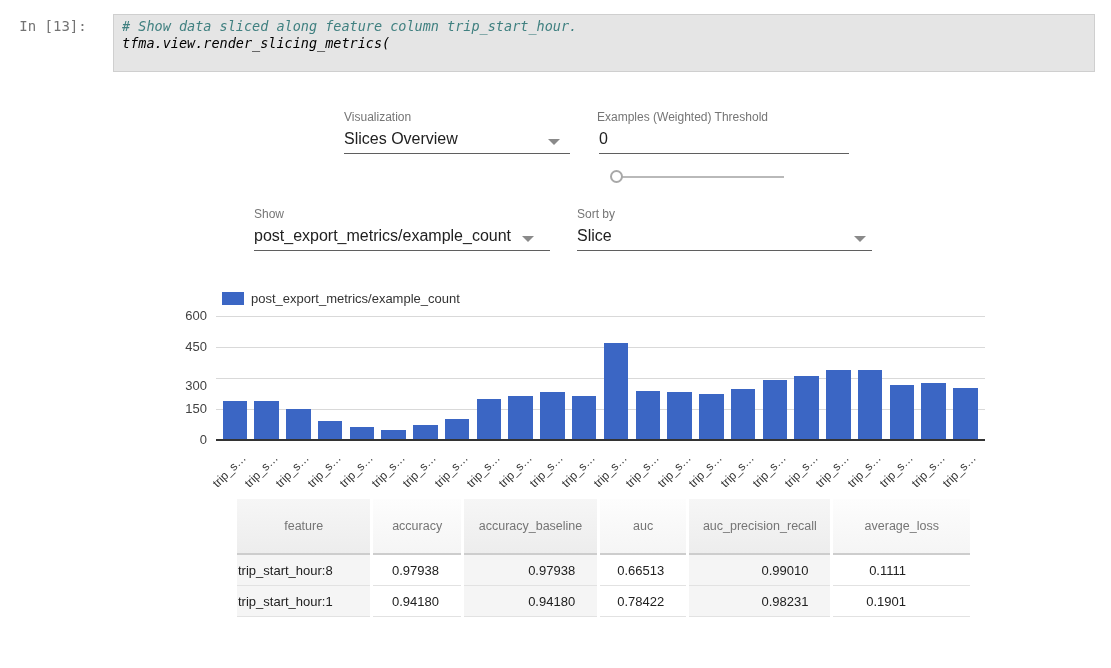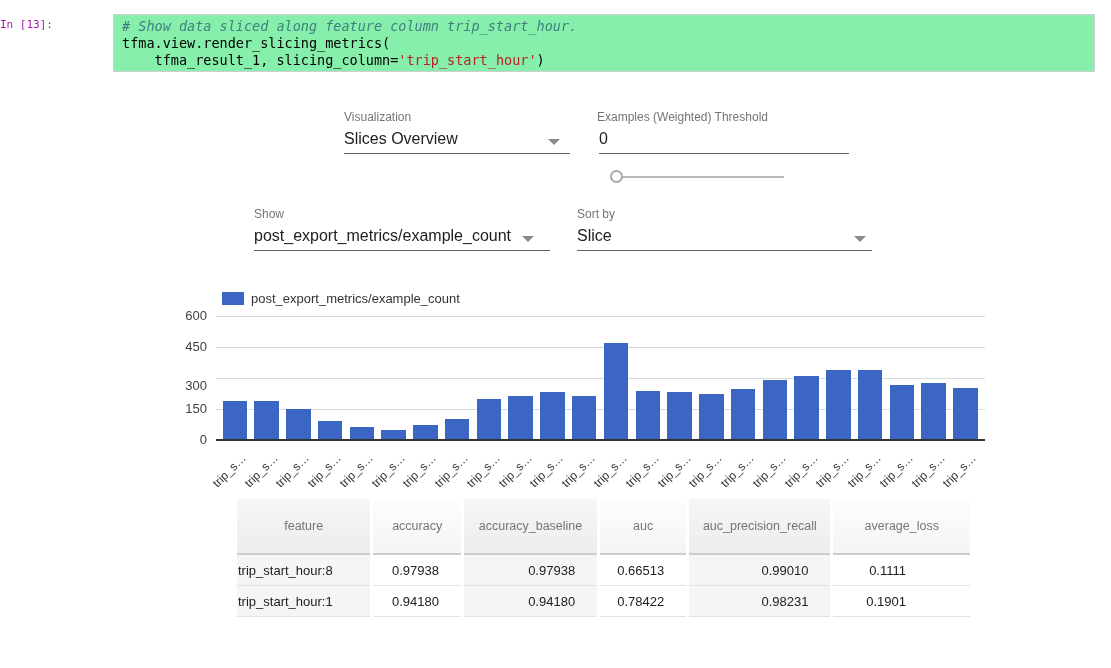--- a/index.html
+++ b/index.html
@@ -1,30 +1,30 @@
 <!DOCTYPE html>
 <html><head>
 <meta charset="utf-8">
 <style>
   html,body{margin:0;padding:0;background:#fff;}
   body{width:1111px;height:668px;overflow:hidden;position:relative;
        font-family:"Liberation Sans",sans-serif;-webkit-font-smoothing:antialiased;}
   #app{position:absolute;inset:0;}
 
   
-  .prompt{position:absolute;left:0;top:18px;width:106px;text-align:left;
-          font-family:"DejaVu Sans Mono",monospace;font-size:11px;color:#a21caf;}
+  .prompt{position:absolute;left:0;top:18px;width:106px;text-align:center;
+          font-family:"DejaVu Sans Mono",monospace;font-size:14px;color:#737373;}
   .cell-box{position:absolute;left:113px;top:14px;width:982px;height:58px;
-            background:#86efac;border:1px solid #cfcfcf;box-sizing:border-box;
+            background:#e5e5e5;border:1px solid #cfcfcf;box-sizing:border-box;
             padding:3px 8px;}
   .code-line{font-family:"DejaVu Sans Mono",monospace;font-size:13.5px;line-height:17px;
              white-space:pre;color:#000;}
   .tok-comment{color:#408080;font-style:italic;}
   .tok-string{color:#BA2121;}
-  .tok-plain{color:#000;}
+  .tok-plain{color:#000;font-style:italic;}
 
   
   .ctl-label{position:absolute;font-size:12px;color:#757575;}
   .ctl-value{position:absolute;font-size:16px;color:#212121;}
   .underline{position:absolute;height:1px;background:#5f5f5f;}
   .caret{position:absolute;width:0;height:0;border-left:6px solid transparent;
          border-right:6px solid transparent;border-top:6px solid #8a8a8a;}
   .slider-track{position:absolute;left:616px;top:176px;width:168px;height:2px;background:#b9b9b9;}
   .slider-handle{position:absolute;left:610px;top:170px;width:13px;height:13px;box-sizing:border-box;
                  border:2px solid #a8a8a8;border-radius:50%;background:#fff;}
@@ -59,21 +59,20 @@
 </head>
 <body>
 
 <div id="app">
 
   <div class="prompt">In [13]:</div>
   <div class="cell-box">
     <div>
         <div class="code-line"><span class="tok-comment"># Show data sliced along feature column trip_start_hour.</span></div>
         <div class="code-line"><span class="tok-plain">tfma.view.render_slicing_metrics(</span></div>
-        <div class="code-line"><span class="tok-plain">    tfma_result_1, slicing_column=</span><span class="tok-string">'trip_start_hour'</span><span class="tok-plain">)</span></div>
       </div>
   </div>
 
   <div class="ctl-label" style="left:344px;top:110px">Visualization</div>
   <div class="ctl-value" style="left:344px;top:130px">Slices Overview</div>
   <div class="caret" style="left:548px;top:139px"></div>
   <div class="underline" style="left:344px;top:153px;width:226px"></div>
 
   <div class="ctl-label" style="left:597px;top:110px">Examples (Weighted) Threshold</div>
   <div class="ctl-value" style="left:599px;top:130px">0</div>

